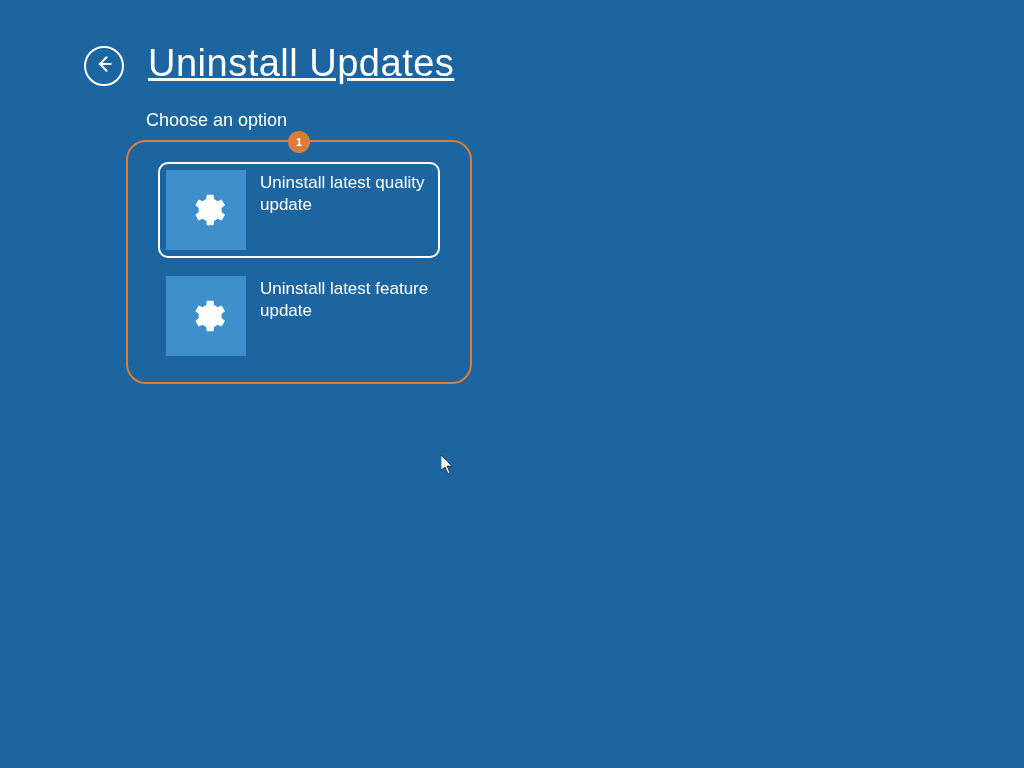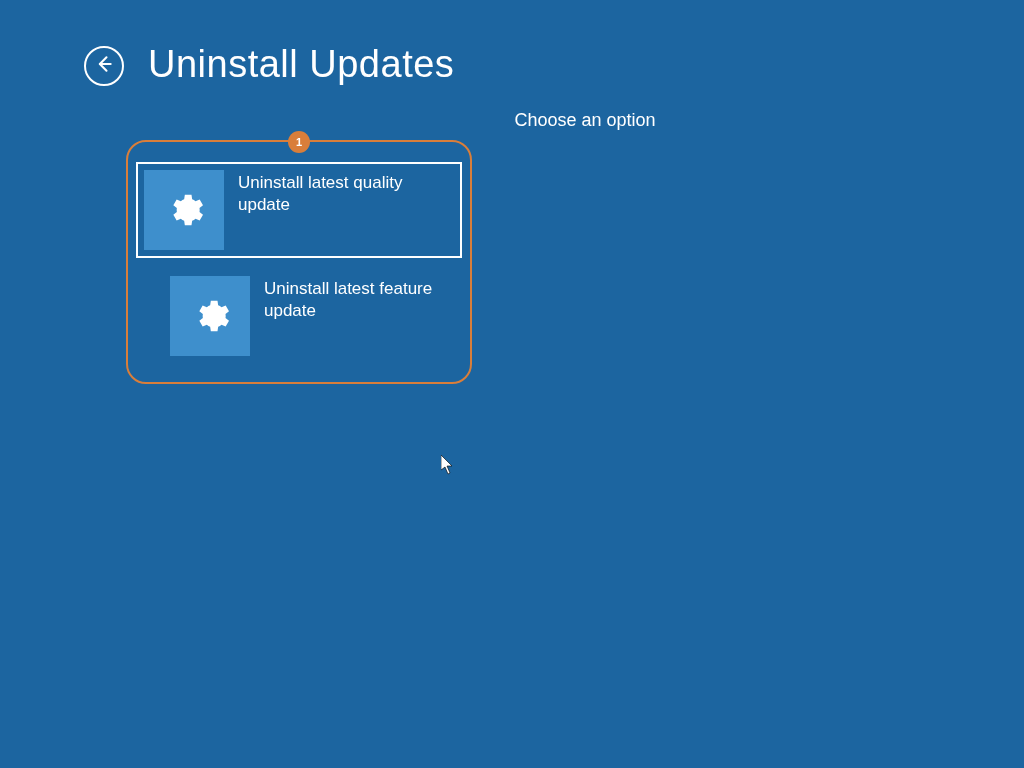--- a/index.html
+++ b/index.html
@@ -7,22 +7,23 @@
       width: 1024px;
       height: 768px;
       background: #1c65a0;
       font-family: "Segoe UI Light", "Segoe UI", Arial, sans-serif;
       color: #fff;
       overflow: hidden;
       position: relative;
     }
     .header {
       display: flex;
-      align-items: flex-end;
+      align-items: flex-start;
       padding: 42px 0 0 84px;
+      text-decoration: underline;
     }
     .back-btn {
       width: 40px;
       height: 40px;
       border: 2px solid #fff;
       border-radius: 50%;
       display: flex;
       align-items: center;
       justify-content: center;
       cursor: pointer;
@@ -32,21 +33,20 @@
     .back-btn svg { width: 20px; height: 20px; }
     .page-title {
       font-size: 38px;
       font-weight: 300;
       letter-spacing: 0.5px;
     }
     .sub-title {
       font-size: 18px;
       font-weight: 300;
       margin: 24px 0 0 146px;
-      text-align: center;
     }
     .option-wrap {
       position: absolute;
       left: 126px;
       top: 140px;
       width: 346px;
       border: 2px solid #d97e3a;
       border-radius: 20px;
       padding: 20px 0 18px 0;
     }
@@ -63,23 +63,24 @@
       font-size: 11px;
       font-weight: 600;
       display: flex;
       align-items: center;
       justify-content: center;
       font-family: "Segoe UI", Arial, sans-serif;
     }
     .option-tile {
       display: flex;
       align-items: flex-start;
-      margin: 0 8px;
+      margin: 0 30px;
       padding: 8px;
       cursor: pointer;
+      border-radius: 10px;
     }
     .option-tile.selected {
       border: 2px solid #fff;
       padding: 6px;
     }
     .option-tile + .option-tile { margin-top: 10px; justify-content: flex-end; }
     .tile-icon {
       width: 80px;
       height: 80px;
       background: #3e8fcc;

